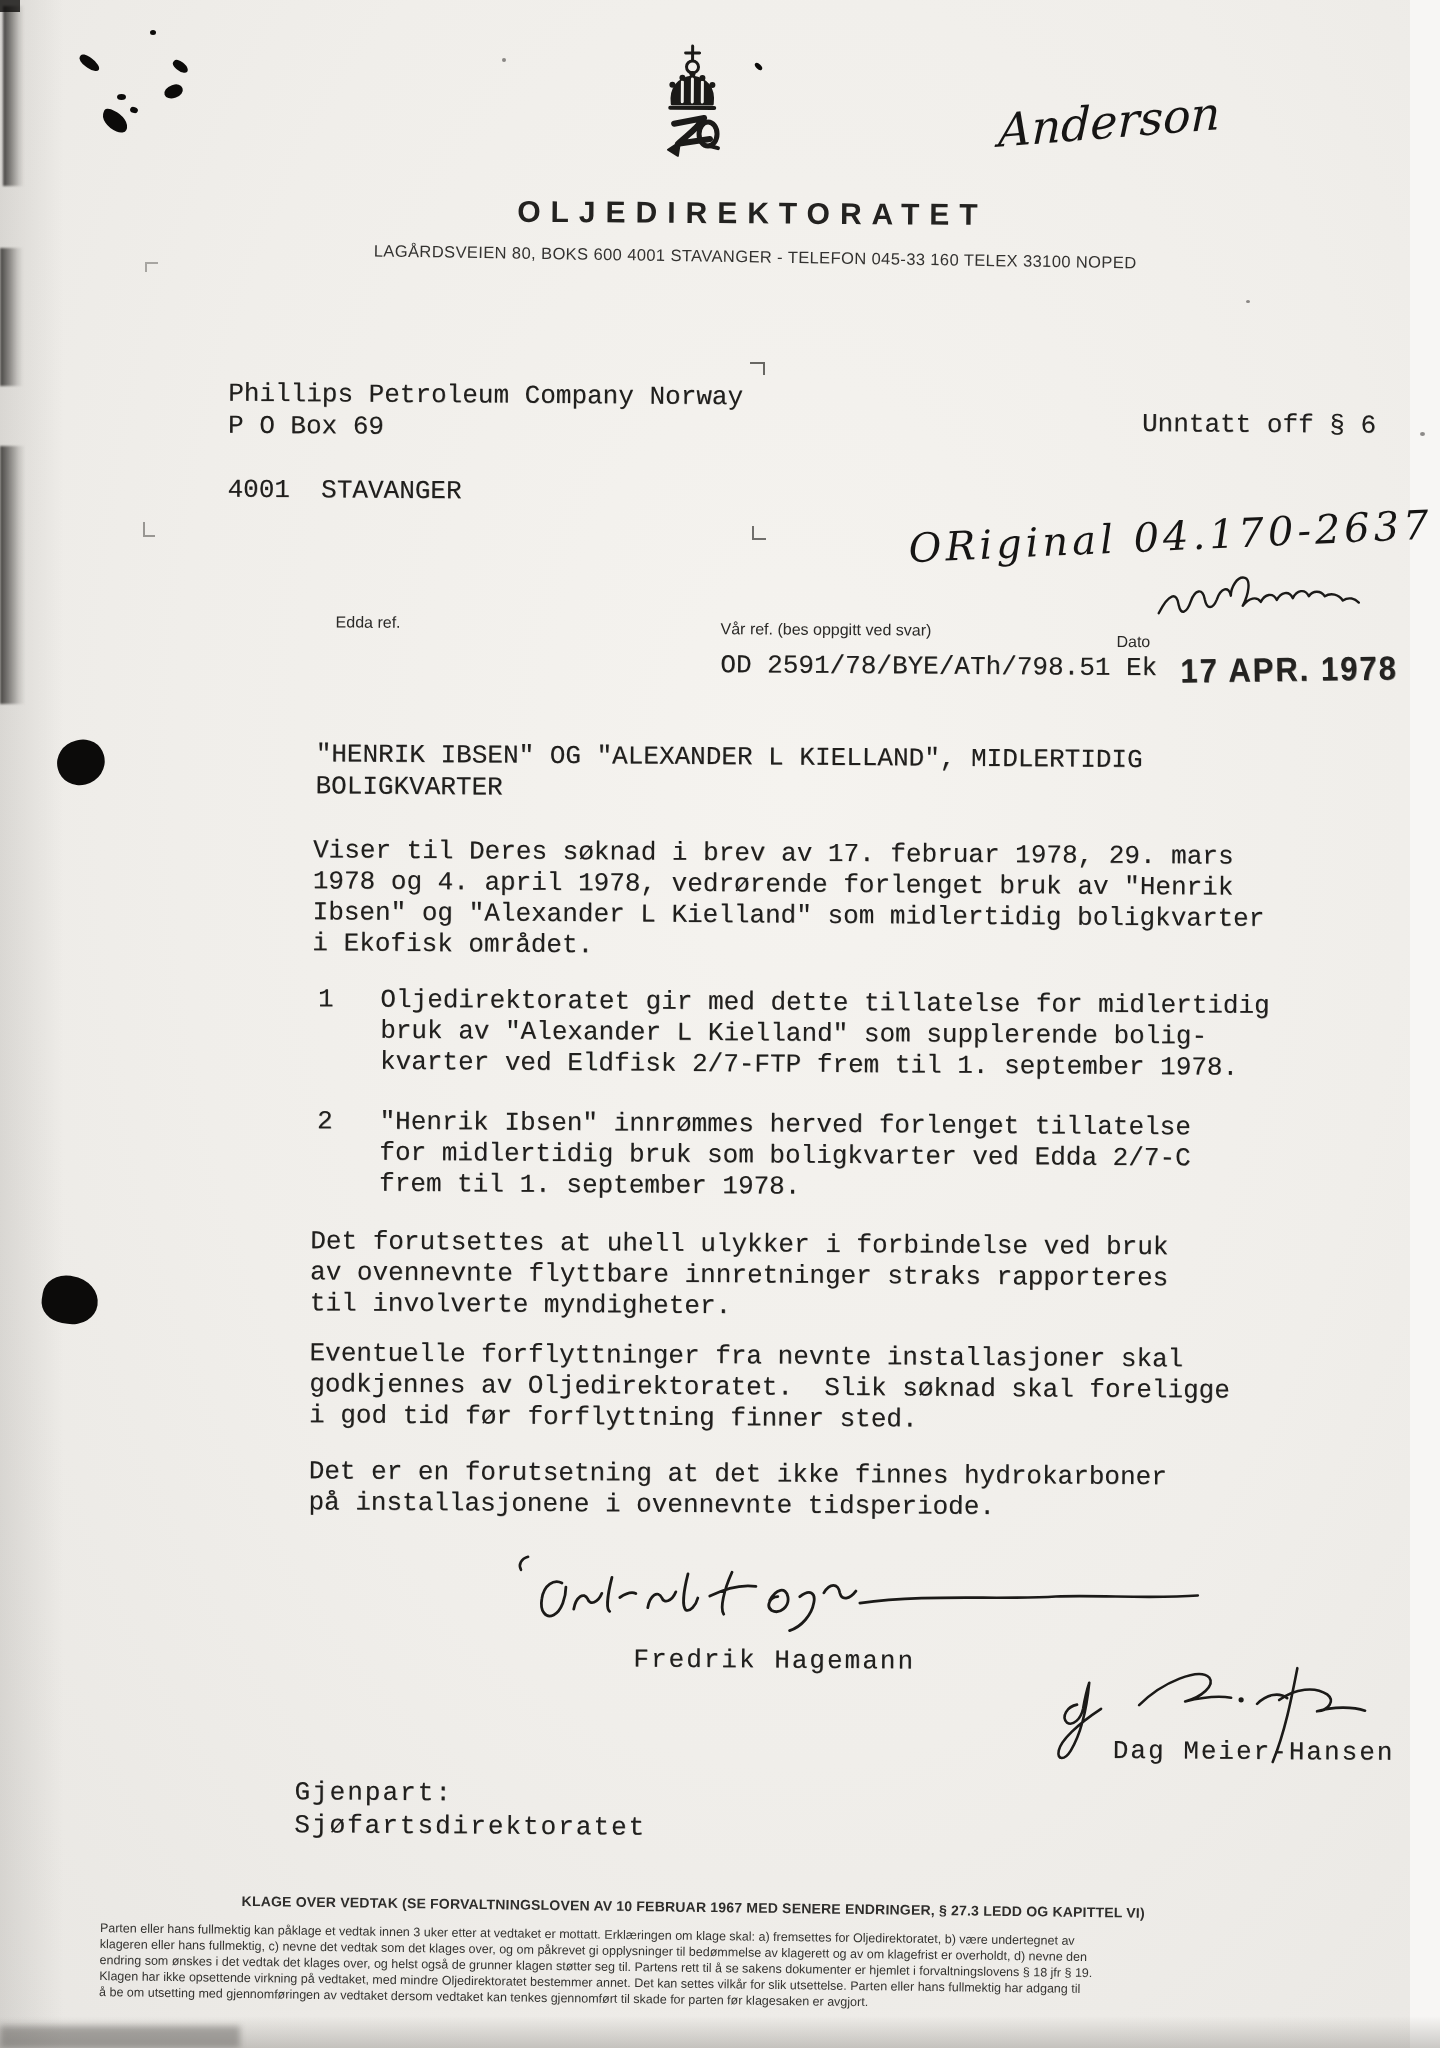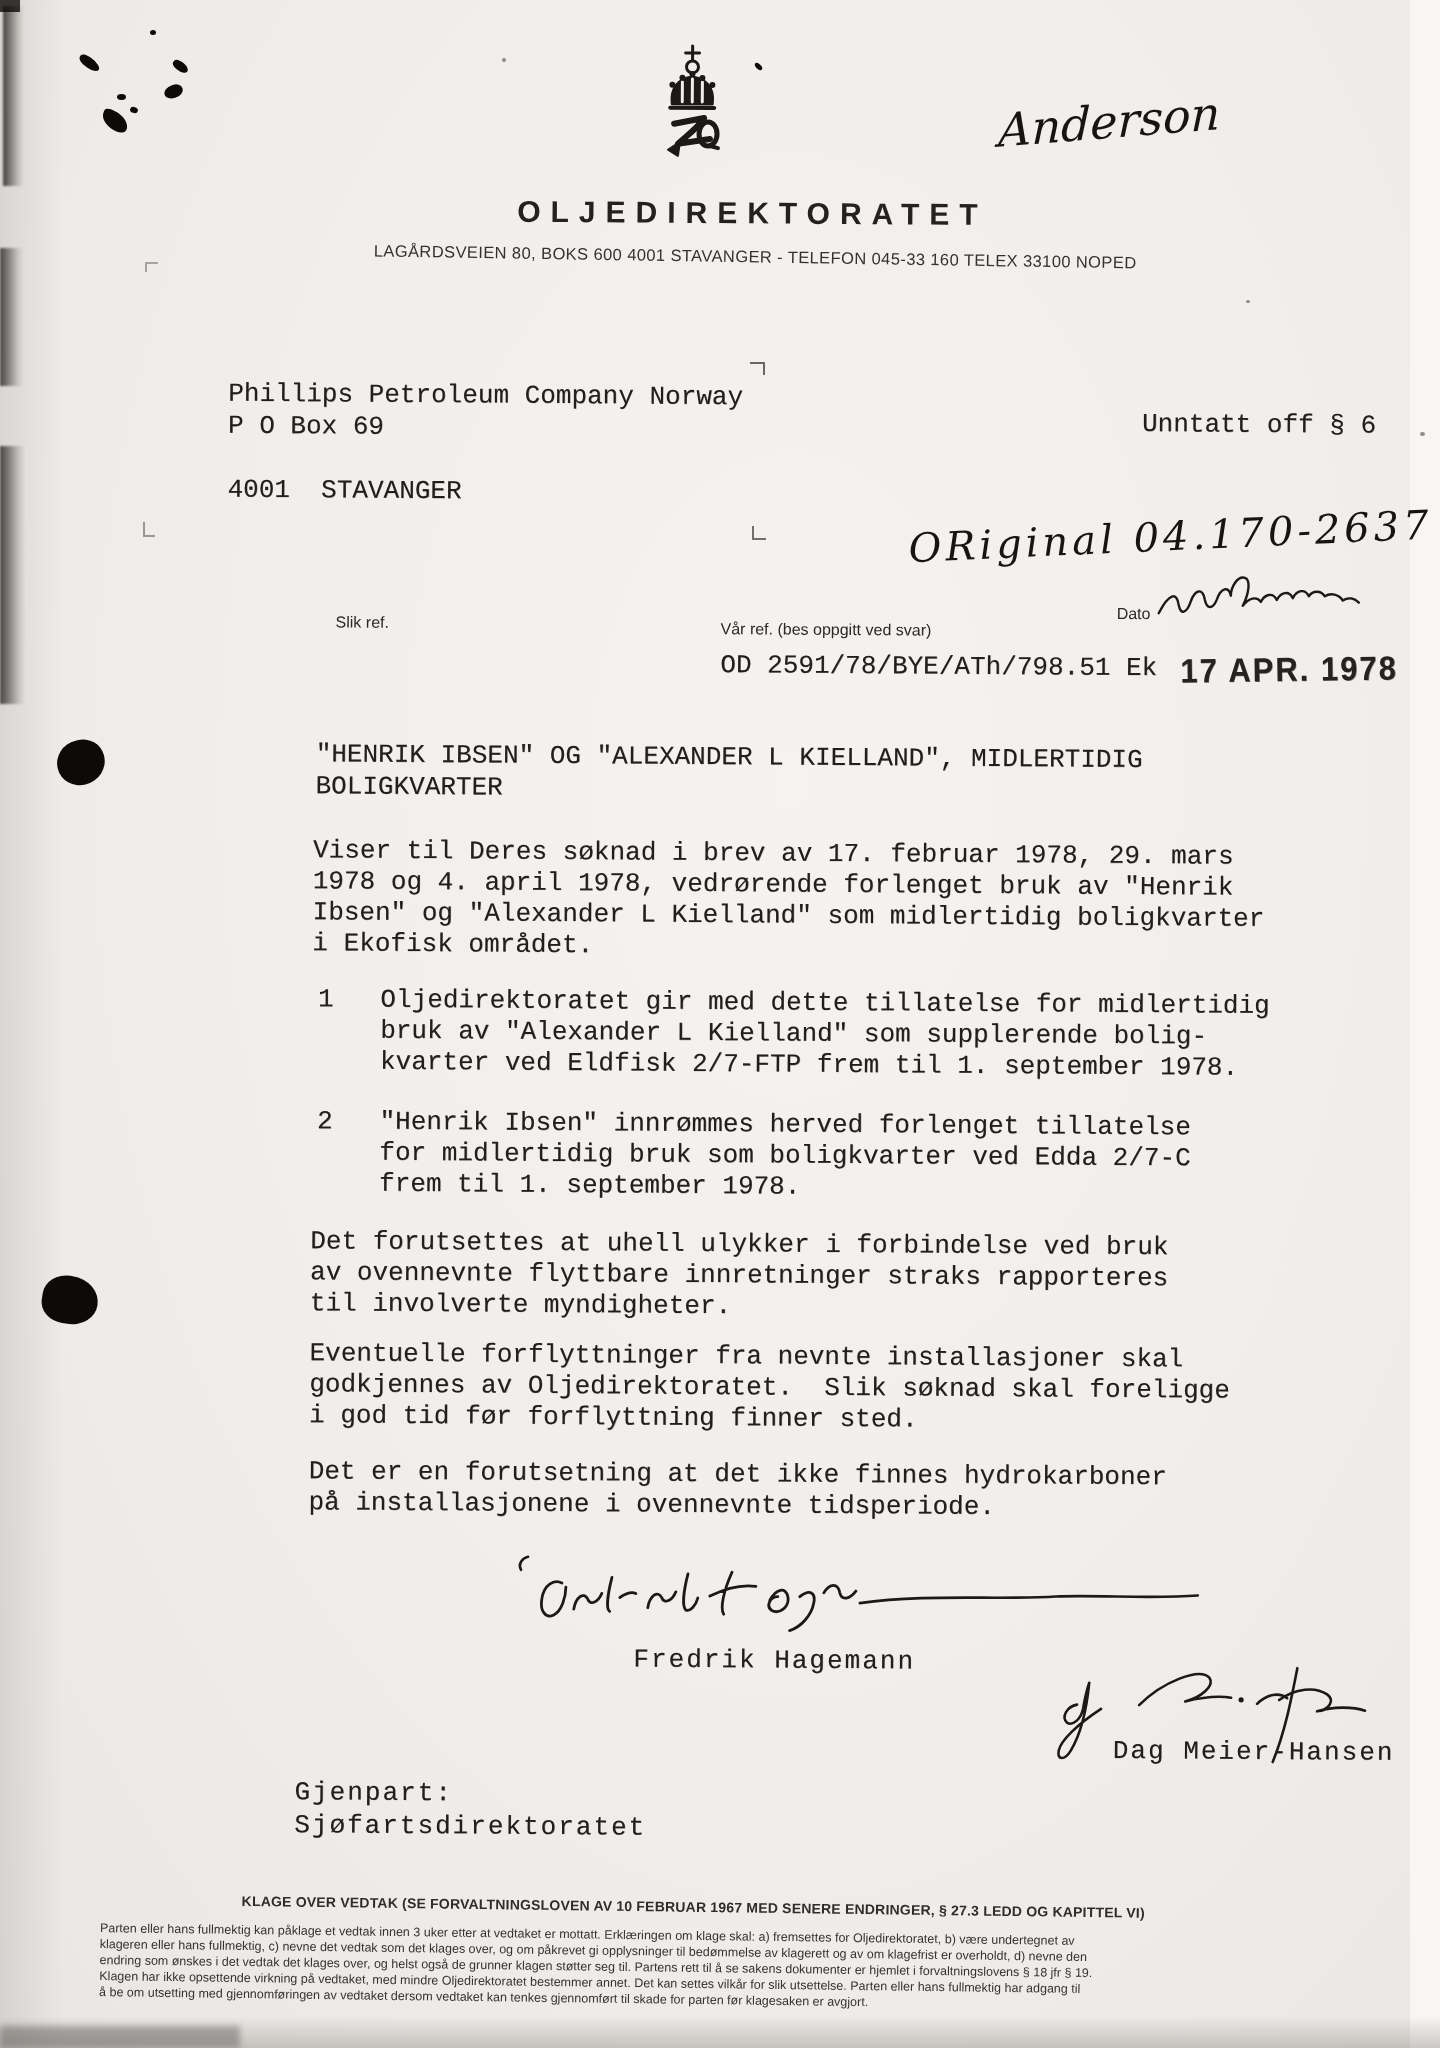--- a/index.html
+++ b/index.html
@@ -96,23 +96,23 @@
 4001  STAVANGER</div>
     <div class="abs mono" style="left:1138px;top:406px;">Unntatt off § 6</div>
 
     <div class="abs hand" style="left:905px;top:510px;font-size:40px;letter-spacing:4px;transform:rotate(-3deg);">ORiginal 04.170-2637</div>
     <div class="abs" style="left:1150px;top:562px;width:220px;height:70px;" aria-label="mihm">
       <svg width="220" height="70" viewBox="0 0 220 70">
         <path d="M6 48 C16 28 24 26 26 40 C28 50 34 48 38 36 C42 24 50 22 52 34 C54 44 60 44 64 34 C68 22 76 20 78 30 C78 22 84 10 92 12 C98 14 96 28 90 40 C96 32 104 30 108 36 C112 28 120 26 124 34 C128 26 136 24 140 32 C144 24 152 22 156 30 C160 24 168 24 172 30 C178 26 186 28 190 34 C196 30 202 32 206 36" style="stroke-width:2.4;"></path>
       </svg>
     </div>
 
-    <div class="abs sans" style="left:333px;top:616px;font-size:16px;">Slik ref.</div>
+    <div class="abs sans" style="left:333px;top:616px;font-size:16px;">Edda ref.</div>
     <div class="abs sans" style="left:718px;top:620px;font-size:16px;">Vår ref. (bes oppgitt ved svar)</div>
-    <div class="abs sans" style="left:1114px;top:602px;font-size:16px;">Dato</div>
+    <div class="abs sans" style="left:1114px;top:630px;font-size:16px;">Dato</div>
     <div class="abs mono" style="left:718px;top:650px;">OD 2591/78/BYE/ATh/798.51 Ek</div>
     <div class="abs sans" style="left:1178px;top:648px;font-size:31px;font-weight:700;letter-spacing:2px;color:#242321;transform:rotate(-1.2deg) scaleY(1.08);text-shadow:0.6px 0.5px 0 rgba(30,28,26,0.5);">17 APR. 1978</div>
 
     <div class="abs mono" style="left:314px;top:741px;line-height:32px;">"HENRIK IBSEN" OG "ALEXANDER L KIELLAND", MIDLERTIDIG
 BOLIGKVARTER</div>
     <div class="abs mono" style="left:312px;top:838px;">Viser til Deres søknad i brev av 17. februar 1978, 29. mars
 1978 og 4. april 1978, vedrørende forlenget bruk av "Henrik
 Ibsen" og "Alexander L Kielland" som midlertidig boligkvarter
 i Ekofisk området.</div>
     <div class="abs mono" style="left:318px;top:987px;">1   Oljedirektoratet gir med dette tillatelse for midlertidig

